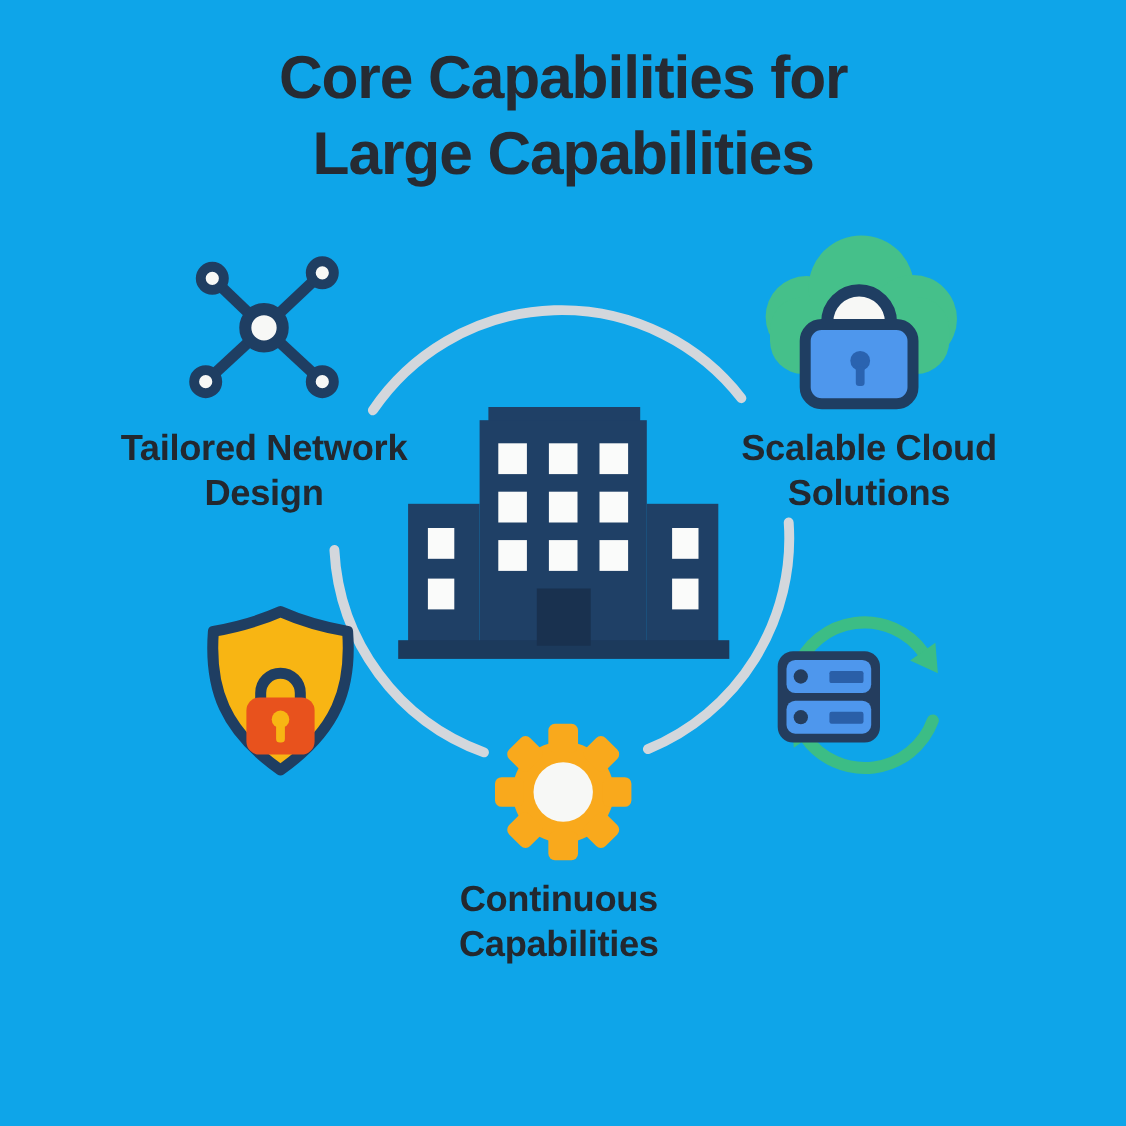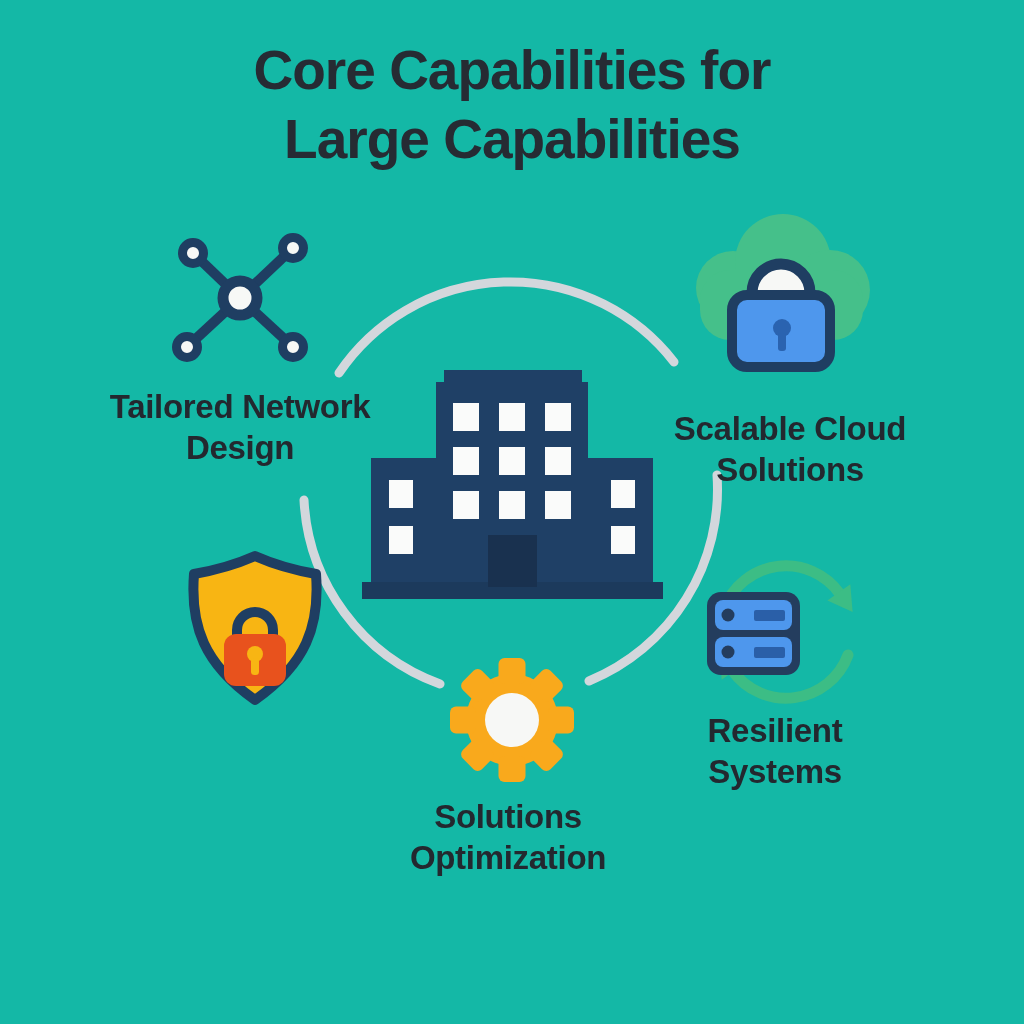--- a/index.html
+++ b/index.html
@@ -1,19 +1,19 @@
 <!DOCTYPE html>
 <html><head>
 <meta charset="utf-8">
 <style>
   html,body{margin:0;padding:0;}
   #canvas{
     position:relative;
     width:1024px;height:1024px;
-    background:#14b8a6;
+    background:#0ea5e9;
     overflow:hidden;
     font-family:"Liberation Sans", sans-serif;
   }
   .title{
     position:absolute;left:0;right:0;top:36px;
     text-align:center;
     color:#262b33;
     font-size:55px;font-weight:700;
     letter-spacing:-1px;
     line-height:1.26;
@@ -127,20 +127,19 @@
     <rect x="25" y="52" width="77" height="30" rx="8" fill="#4e97ed"></rect>
     <rect x="25" y="89" width="77" height="30" rx="8" fill="#4e97ed"></rect>
     <circle cx="38" cy="67" r="6.5" fill="#243d5e"></circle>
     <circle cx="38" cy="104" r="6.5" fill="#243d5e"></circle>
     <rect x="64" y="62" width="31" height="11" rx="2" fill="#2a5fa8"></rect>
     <rect x="64" y="99" width="31" height="11" rx="2" fill="#2a5fa8"></rect>
   </svg>
 
   <div class="node-label" style="left:75px;top:386px;width:330px;">Tailored Network Design</div>
 
-  <div class="node-label" style="left:650px;top:386px;width:280px;margin-top:22px;">Scalable Cloud Solutions</div>
+  <div class="node-label" style="left:650px;top:386px;width:280px;">Scalable Cloud Solutions</div>
 
 
-  <div class="node-label" style="left:383px;top:796px;width:250px;">Solutions Optimization</div>
+  <div class="node-label" style="left:383px;top:796px;width:250px;">Continuous Capabilities</div>
 
-  <div class="node-label" style="left:680px;top:710px;width:190px;">Resilient Systems</div>
 
 </div>
 
 </body></html>

